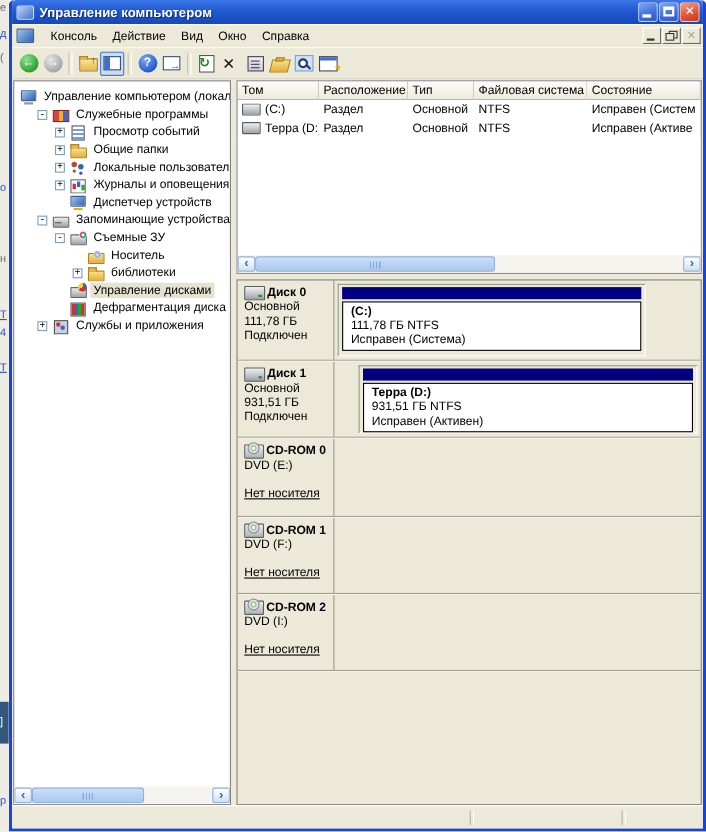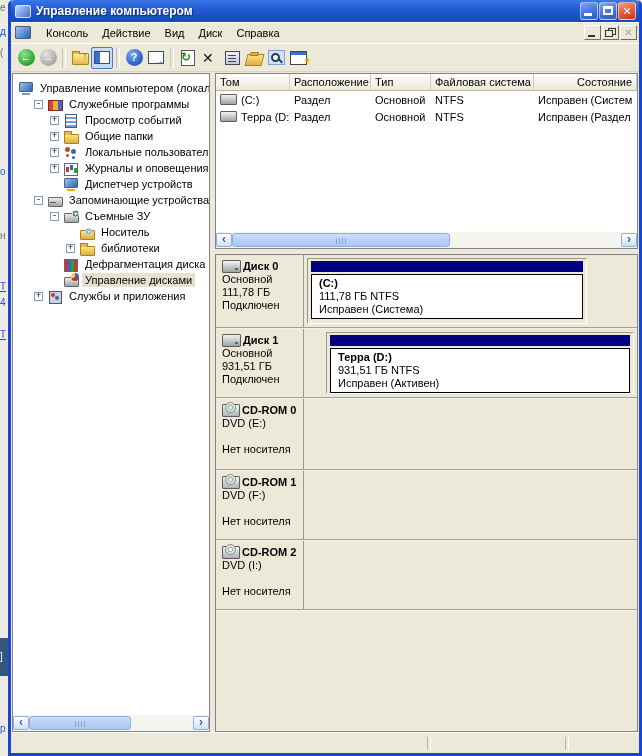--- a/index.html
+++ b/index.html
@@ -133,42 +133,42 @@
      box-shadow:4px 3px 0 #36C;}
   
   .rightcol{flex:1 1 auto;display:flex;flex-direction:column;margin-left:5px;min-width:0;border-radius:28px;}
   
   .listpane{height:176px;flex:0 0 176px;display:flex;flex-direction:column;overflow:hidden;}
   .lrow{display:flex;height:17px;flex:0 0 17px;align-items:center;overflow:hidden;}
   .hcell{box-sizing:border-box;height:17px;line-height:16px;padding:0 4px;
          background:linear-gradient(#FDFDFB,#EDEADB);border-right:1px solid #CFCCBE;border-bottom:1px solid #B8B5A5;
          white-space:nowrap;overflow:hidden;flex:0 0 auto;}
   .dcell{box-sizing:border-box;padding:0 4px;white-space:nowrap;overflow:hidden;flex:0 0 auto;display:flex;align-items:center;}
-  .c0{width:74px;} .c1{width:81px;} .c2{width:60px;} .c3{width:103px;text-align:center;} .c4{flex:1 1 auto;min-width:0;text-align:right;}
+  .c0{width:74px;} .c1{width:81px;} .c2{width:60px;} .c3{width:103px;text-align:center;} .c4{flex:1 1 auto;min-width:0;}
   .vol-ic{width:15px;height:9px;border:1px solid #5A5E64;border-radius:1px;flex:0 0 15px;
           background:linear-gradient(#F2F2F2,#9EA2A8);margin-right:4px;}
   .listfill{flex:1 1 auto;background:#fff;}
   
   .xp-hscroll{height:16px;flex:0 0 16px;display:flex;background:#F5F4EF;align-items:center;}
   .sb-btn{width:16px;height:14px;flex:0 0 16px;box-sizing:border-box;background:linear-gradient(#FFF,#CFE0F5);
           border:1px solid #94AEDB;border-radius:2px;color:#3A66B0;font-weight:bold;font-size:12px;
           line-height:11px;text-align:center;}
   .sb-track{flex:1 1 auto;position:relative;height:16px;}
   .sb-thumb{position:absolute;top:1px;height:14px;box-sizing:border-box;border:1px solid #90AEDC;border-radius:3px;
             background:linear-gradient(#CBDEF8,#A9C8F0);}
   .sb-thumb::after{content:"";position:absolute;left:50%;top:4px;margin-left:-5px;width:10px;height:6px;
             background:repeating-linear-gradient(90deg,#86A7D8 0 1px,transparent 1px 3px);}
   
   .diskpane{flex:1 1 auto;margin-top:5px;background:#ECE9D8;display:flex;flex-direction:column;overflow:hidden;}
   .disk-row{display:flex;border-bottom:2px groove #F5F2E4;box-sizing:border-box;}
   .h74{height:74px;flex:0 0 74px;} .h70{height:70px;flex:0 0 70px;gap:19px;} .h72{height:72px;flex:0 0 72px;}
   .dinfo{width:88px;flex:0 0 88px;box-sizing:border-box;border-right:1px solid #9C998A;padding:4px 2px 2px 6px;overflow:hidden;}
   .dname{font-weight:bold;display:flex;align-items:center;height:14px;}
   .dline{line-height:13px;white-space:nowrap;}
-  .dline.gap{margin-top:13px;}
+  .dline.gap{margin-top:13px;text-decoration:underline;}
   .disk-ic{width:17px;height:11px;border:1px solid #5A5E64;border-radius:1px;flex:0 0 17px;
            background:linear-gradient(#F2F2F2,#9EA2A8);margin-right:2px;position:relative;}
   .disk-ic::after{content:"";position:absolute;right:2px;bottom:2px;width:3px;height:2px;background:#2A8A2A;}
   .cd-ic{width:16px;height:11px;border:1px solid #5A5E64;border-radius:1px;flex:0 0 16px;
          background:linear-gradient(#F2F2F2,#AEB2B8);margin-right:2px;position:relative;}
   .cd-ic::before{content:"";position:absolute;left:2px;top:-3px;width:9px;height:9px;border-radius:50%;
          background:radial-gradient(circle,#FFF 0 1px,#8CC474 2px,#C8D8F0 3px,#E8E4D8 4px);border:1px solid #888;}
   .dgraph{flex:1 1 auto;padding:3px;min-width:0;}
   .part-region{height:100%;box-sizing:border-box;border:1px solid;border-color:#9A9789 #FFF #FFF #9A9789;
                background:#ECE9D8;padding:2px;}
@@ -209,21 +209,21 @@
     <span class="wbtn min"></span>
     <span class="wbtn max"></span>
     <span class="wbtn close"></span>
   </div>
 
   <div class="menubar">
     <span class="mdi-ic"></span>
     <span class="menu-item">Консоль</span>
     <span class="menu-item">Действие</span>
     <span class="menu-item">Вид</span>
-    <span class="menu-item">Диск</span>
+    <span class="menu-item">Окно</span>
     <span class="menu-item">Справка</span>
     <span class="spring"></span>
     <span class="mdibtn m-min"></span>
     <span class="mdibtn m-restore"></span>
     <span class="mdibtn m-close"></span>
   </div>
 
   <div class="toolbar">
     <span class="tbtn">
         <span class="tb-back"></span>
@@ -335,27 +335,27 @@
         </div>
         <div class="titem lvl3">
           <span class="exp">
               <span class="box">+</span>
             </span>
           <span class="ticon t-folder"></span>
           <span class="tlabel">библиотеки</span>
         </div>
         <div class="titem lvl2">
           <span class="exp"></span>
+          <span class="ticon t-diskmgmt"></span>
+          <span class="tlabel sel">Управление дисками</span>
+        </div>
+        <div class="titem lvl2">
+          <span class="exp"></span>
           <span class="ticon t-defrag"></span>
           <span class="tlabel">Дефрагментация диска</span>
-        </div>
-        <div class="titem lvl2">
-          <span class="exp"></span>
-          <span class="ticon t-diskmgmt"></span>
-          <span class="tlabel sel">Управление дисками</span>
         </div>
         <div class="titem lvl1">
           <span class="exp">
               <span class="box">+</span>
             </span>
           <span class="ticon t-services"></span>
           <span class="tlabel">Службы и приложения</span>
         </div>
       </div>
       <div class="xp-hscroll">
@@ -388,21 +388,21 @@
           <span class="dcell c4">Исправен (Систем</span>
         </div>
         <div class="lrow">
           <span class="dcell c0">
               <span class="vol-ic"></span>
               <span>Терра (D:)</span>
             </span>
           <span class="dcell c1">Раздел</span>
           <span class="dcell c2">Основной</span>
           <span class="dcell c3">NTFS</span>
-          <span class="dcell c4">Исправен (Раздел</span>
+          <span class="dcell c4">Исправен (Активе</span>
         </div>
         <div class="listfill"></div>
         <div class="xp-hscroll">
           <span class="sb-btn">‹</span>
           <span class="sb-track">
               <span class="sb-thumb" style="left:0;width:56%;"></span>
             </span>
           <span class="sb-btn">›</span>
         </div>
       </div>

